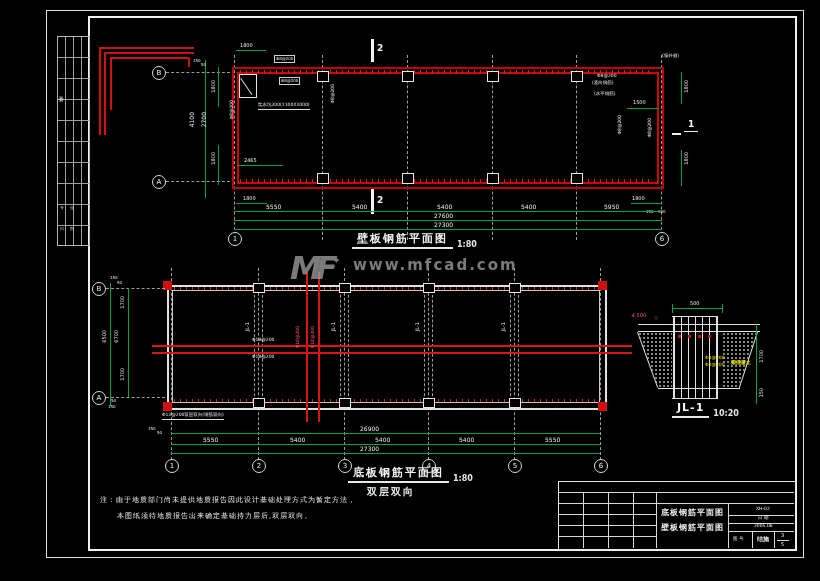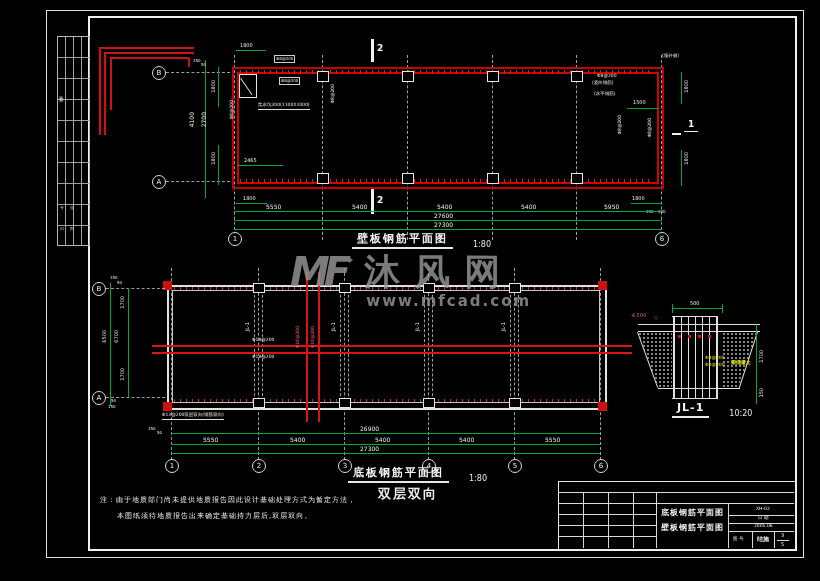--- a/index.html
+++ b/index.html
@@ -18,30 +18,30 @@
   .t{position:absolute;color:#e9efe9;font-size:6px;line-height:1;white-space:nowrap;}
   .t5{font-size:5px;} .t45{font-size:4.5px;} .t4{font-size:4px;}
   .vt{writing-mode:vertical-rl;transform:rotate(180deg);}
   .red-t{color:#ff5c5c;} .yel{color:#e8e800;}
   .bub{position:absolute;width:12px;height:12px;border:1px solid #dcdcdc;border-radius:50%;
        color:#efefef;font-size:7px;line-height:12px;text-align:center;background:#000;}
   .sq{position:absolute;border:1px solid #e6e6e6;background:#000;}
   .rsq{position:absolute;background:#cf1010;}
   .ttl{font-weight:bold;color:#f4f4f4;font-size:11px;letter-spacing:2px;
        border-bottom:2px solid #e8e8e8;padding:0 5px 2px;line-height:1.1;white-space:nowrap;}
-  .scl{color:#e8e8e8;font-size:8px;font-weight:normal;margin-left:20px;align-self:flex-end;}
+  .scl{color:#e8e8e8;font-size:8px;font-weight:bold;margin-left:4px;align-self:flex-end;}
   .ttlrow{position:absolute;display:flex;align-items:flex-end;}
   .boxlbl{position:absolute;border:1px solid #cfcfcf;color:#e9e9e9;font-size:4px;line-height:1.5;
           text-align:center;white-space:nowrap;padding:0 1px;}
   .secbar{position:absolute;background:#f0f0f0;}
   .seclbl{position:absolute;color:#f2f2f2;font-size:9px;font-weight:bold;line-height:1;}
   .hatch{position:absolute;background-image:radial-gradient(#8f8f8f 0.7px,transparent 0.8px);background-size:4px 4px;}
   
   #wm{position:absolute;left:290px;top:254px;color:#9a9a9a;opacity:.8;z-index:6;display:flex;}
-  #wm .logo{font-size:40px;font-weight:bold;font-style:italic;letter-spacing:-6px;line-height:.9;}
+  #wm .logo{font-size:32px;font-weight:bold;font-style:italic;letter-spacing:-6px;line-height:.9;}
   #wm .star{font-size:11px;vertical-align:top;}
   #wm .nm{font-size:36px;font-weight:bold;letter-spacing:14px;line-height:1;margin-left:10px;}
   #wm .url{font-size:15px;font-weight:bold;letter-spacing:2px;margin-top:2px;margin-left:12px;}
   
   .tbline{position:absolute;background:#d8d8d8;}
   .tb-t{position:absolute;color:#f0f0f0;white-space:nowrap;line-height:1;}
   
   #strip{position:absolute;left:57px;top:36px;width:31px;height:208px;border:1px solid #b5b5b5;
      background-image:repeating-linear-gradient(180deg,transparent 0 20px,#9f9f9f 20px 21px),
                       repeating-linear-gradient(90deg,transparent 0 7px,#9f9f9f 7px 8px);}
@@ -245,21 +245,21 @@
   <div class="bub" style="left:252px;top:459px;">2</div>
   <div class="bub" style="left:338px;top:459px;">3</div>
   <div class="bub" style="left:422px;top:459px;">4</div>
   <div class="bub" style="left:508px;top:459px;">5</div>
   <div class="bub" style="left:594px;top:459px;">6</div>
 
   <div class="ttlrow" style="left:348px;top:467px;">
     <span class="ttl">底板钢筋平面图</span>
     <span class="scl">1:80</span>
   </div>
-  <div class="t" style="left:378px;top:487px;font-size:13px;font-weight:bold;letter-spacing:2px;">双层双向</div>
+  <div class="t" style="left:367px;top:487px;font-size:10px;font-weight:bold;letter-spacing:2px;">双层双向</div>
 
   <div class="gl" style="left:672px;top:308px;width:50px;"></div>
   <div class="glv" style="left:672px;top:304px;height:9px;"></div>
   <div class="glv" style="left:722px;top:304px;height:9px;"></div>
   <div class="t t5" style="left:690px;top:301px;">500</div>
   <div class="t t5 red-t" style="left:630px;top:313px;">-4.500</div>
   <div class="t t5 red-t" style="left:654px;top:316px;">▽</div>
 
   <div class="wl" style="left:638px;top:324px;width:122px;height:1px;"></div>
   <div class="wl" style="left:638px;top:331px;width:122px;height:1px;"></div>
@@ -296,21 +296,20 @@
   <div class="ttlrow" style="left:672px;top:402px;">
     <span class="ttl" style="letter-spacing:1px;">JL-1</span>
     <span class="scl">10:20</span>
   </div>
 
   <div id="wm">
     <div>
       <span class="logo">MF</span><span class="star">✦</span>
     </div>
     <div>
-      <div class="nm">沐风网</div>
       <div class="url">www.mfcad.com</div>
     </div>
   </div>
 
   <div class="t" style="left:100px;top:497px;font-size:7px;letter-spacing:1px;color:#f0f0f0;">注：由于地质部门尚未提供地质报告因此设计基础处理方式为暂定方法，</div>
   <div class="t" style="left:117px;top:513px;font-size:7px;letter-spacing:1px;color:#f0f0f0;">本图纸须待地质报告出来确定基础持力层后,双层双向。</div>
 
   <div class="abs" style="left:558px;top:481px;width:236px;height:67px;border:1.5px solid #e8e8e8;"></div>
 
   <div class="tbline" style="left:558px;top:492px;width:236px;height:1px;"></div>

